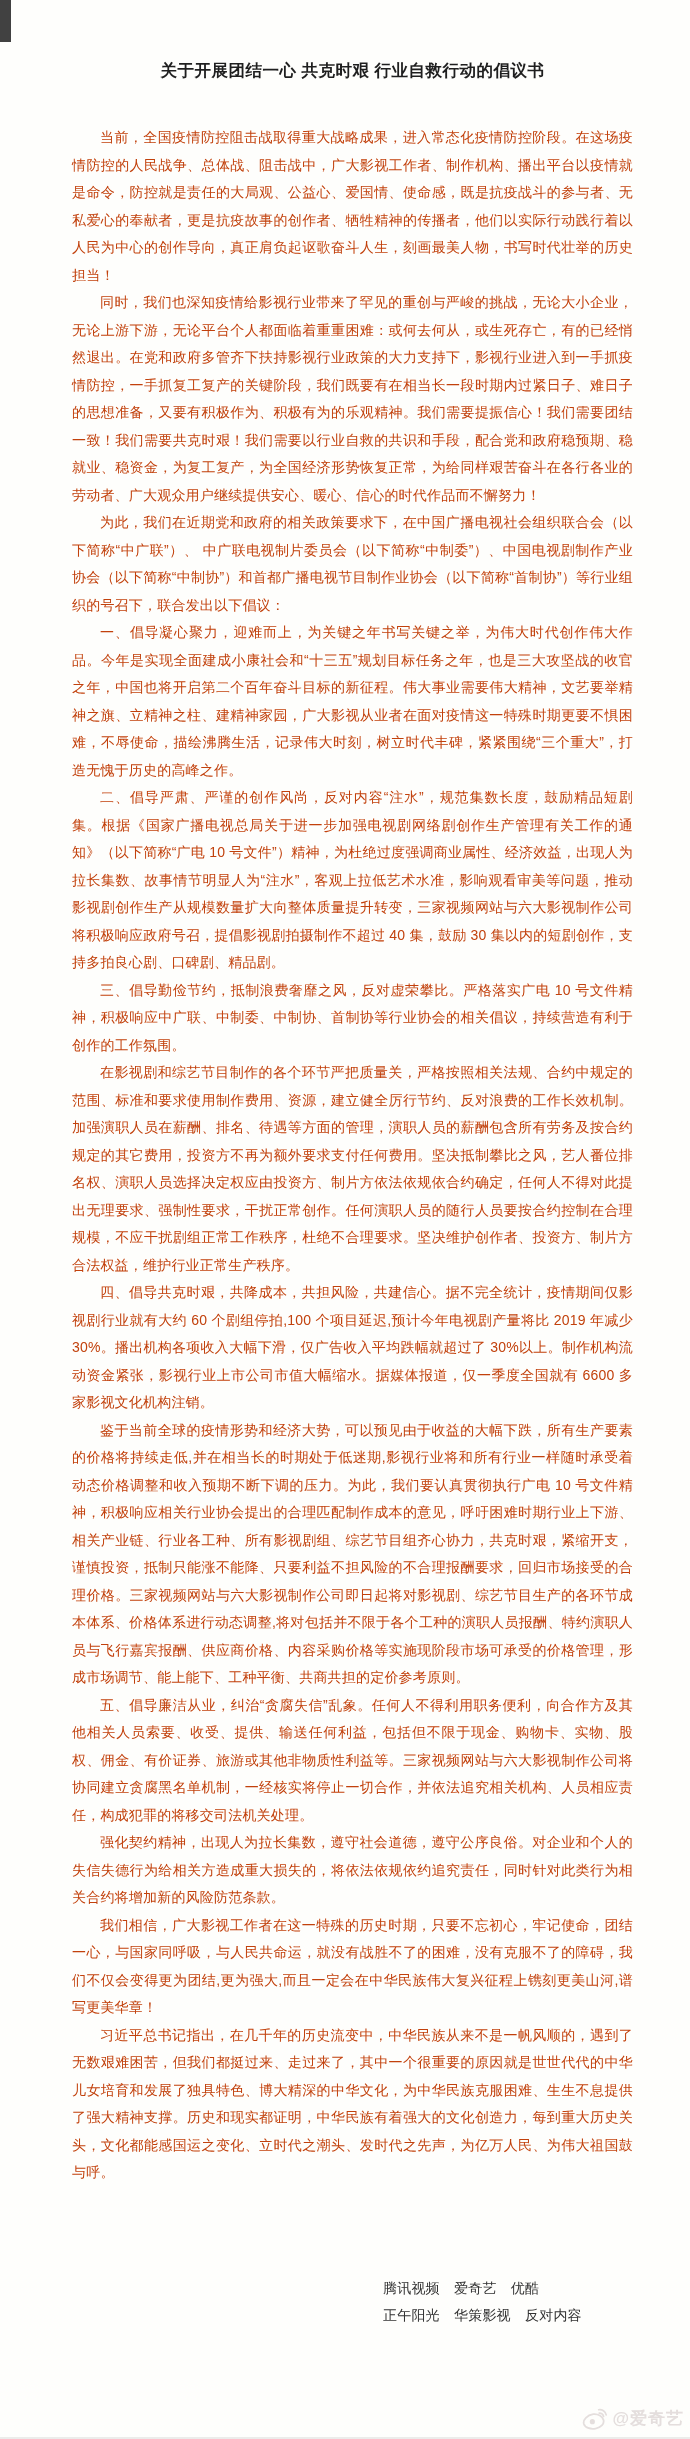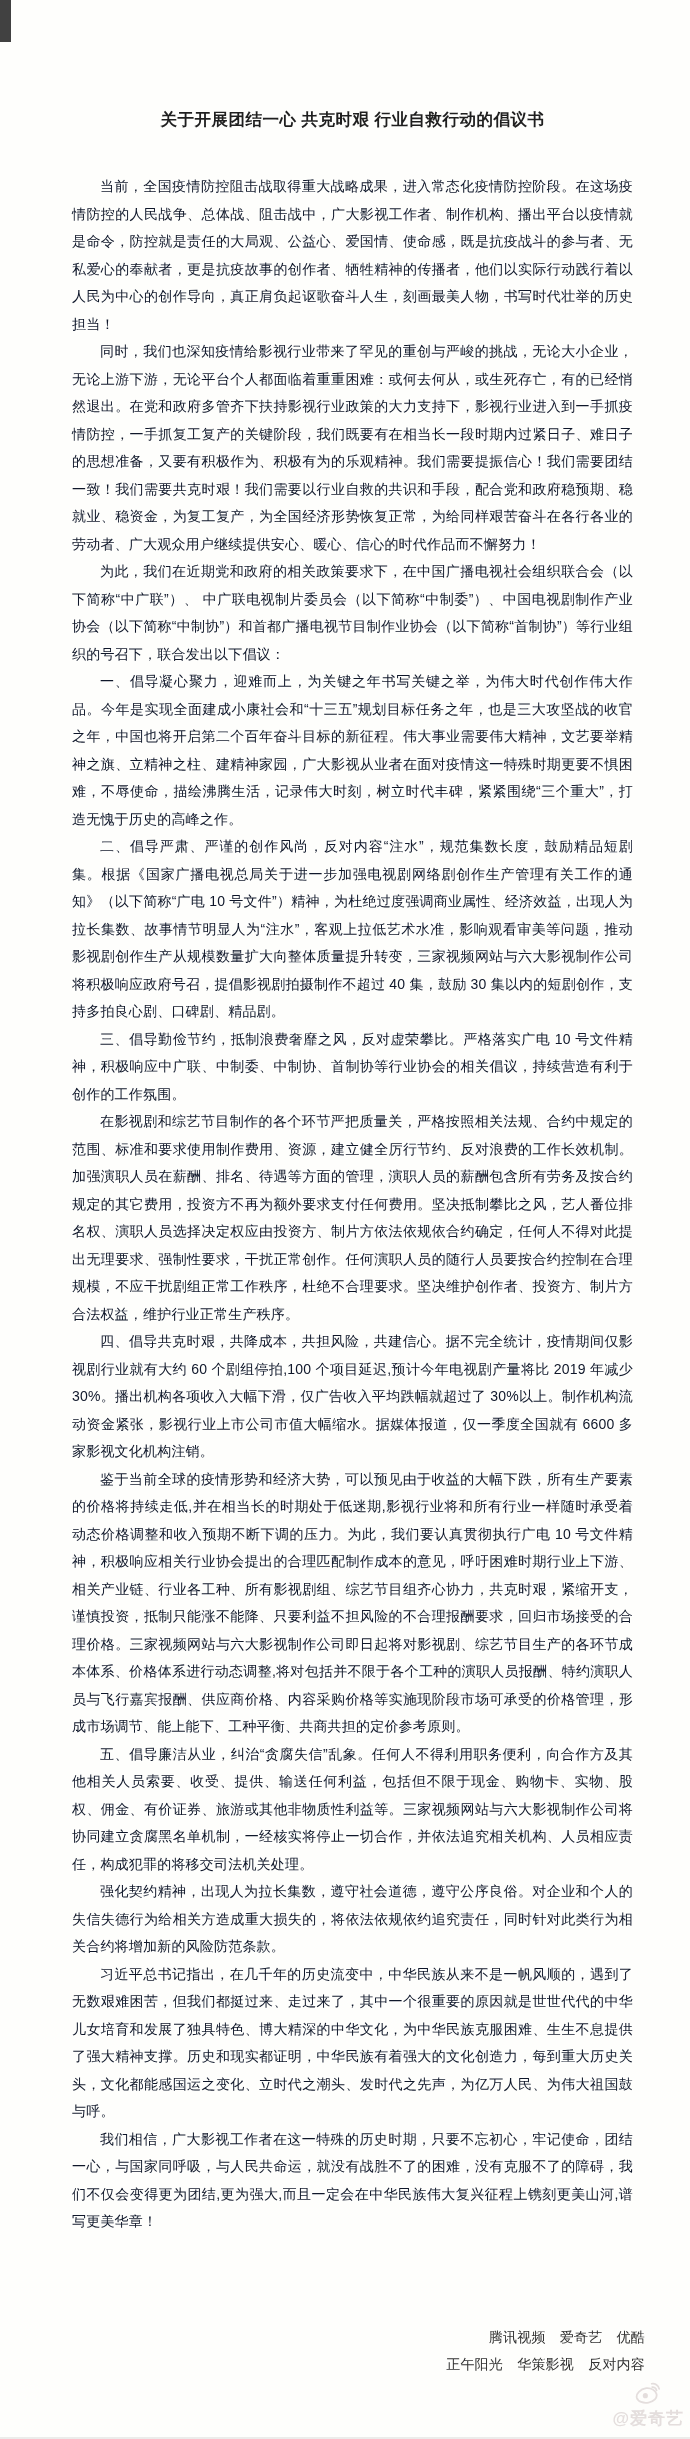--- a/index.html
+++ b/index.html
@@ -11,45 +11,45 @@
     overflow: hidden;
     font-family: "Liberation Sans", sans-serif;
   }
   .corner-mark {
     position: absolute;
     left: 0; top: 0;
     width: 11px; height: 42px;
     background: #414141;
   }
   .content {
-    padding: 105px 57px 0 72px;
+    padding: 56px 57px 0 72px;
   }
   .doc-title {
     margin: 0 0 40px 0;
     font-size: 16.5px;
     font-weight: 700;
     line-height: 28px;
     text-align: center;
     color: #1f1f1f;
     letter-spacing: 0.5px;
   }
   .doc-paragraph {
     margin: 0;
     font-size: 14px;
     line-height: 27.5px;
-    color: #0f172a;
+    color: #c2410c;
     text-align: justify;
     text-justify: inter-character;
     text-indent: 2em;
     letter-spacing: 0.2px;
   }
   .signature-block {
     width: 262px;
     margin: 88px -12px 12px auto;
-    text-align: right;
+    text-align: left;
     font-size: 14px;
     line-height: 27.5px;
     color: #323232;
     letter-spacing: 0.2px;
   }
   .signature-line { white-space: nowrap; }
   .signature-date { white-space: nowrap; }
   .bottom-strip {
     position: absolute;
     left: 0; bottom: 0;
@@ -60,21 +60,20 @@
     position: absolute;
     right: 6px;
     bottom: 9px;
     display: flex;
     align-items: center;
     gap: 3px;
     color: #e4dedd;
     font-size: 17px;
     font-weight: 700;
     letter-spacing: 1px;
-    flex-direction: column;
   }
   .watermark svg { display: block; }
 </style>
 </head>
 <body>
 
 <div class="corner-mark"></div>
 
 <div class="content">
   <h1 class="doc-title">关于开展团结一心 共克时艰 行业自救行动的倡议书</h1>
@@ -83,22 +82,22 @@
   <p class="doc-paragraph">同时，我们也深知疫情给影视行业带来了罕见的重创与严峻的挑战，无论大小企业，无论上游下游，无论平台个人都面临着重重困难：或何去何从，或生死存亡，有的已经悄然退出。在党和政府多管齐下扶持影视行业政策的大力支持下，影视行业进入到一手抓疫情防控，一手抓复工复产的关键阶段，我们既要有在相当长一段时期内过紧日子、难日子的思想准备，又要有积极作为、积极有为的乐观精神。我们需要提振信心！我们需要团结一致！我们需要共克时艰！我们需要以行业自救的共识和手段，配合党和政府稳预期、稳就业、稳资金，为复工复产，为全国经济形势恢复正常，为给同样艰苦奋斗在各行各业的劳动者、广大观众用户继续提供安心、暖心、信心的时代作品而不懈努力！</p>
   <p class="doc-paragraph">为此，我们在近期党和政府的相关政策要求下，在中国广播电视社会组织联合会（以下简称“中广联”）、 中广联电视制片委员会（以下简称“中制委”）、中国电视剧制作产业协会（以下简称“中制协”）和首都广播电视节目制作业协会（以下简称“首制协”）等行业组织的号召下，联合发出以下倡议：</p>
   <p class="doc-paragraph">一、倡导凝心聚力，迎难而上，为关键之年书写关键之举，为伟大时代创作伟大作品。今年是实现全面建成小康社会和“十三五”规划目标任务之年，也是三大攻坚战的收官之年，中国也将开启第二个百年奋斗目标的新征程。伟大事业需要伟大精神，文艺要举精神之旗、立精神之柱、建精神家园，广大影视从业者在面对疫情这一特殊时期更要不惧困难，不辱使命，描绘沸腾生活，记录伟大时刻，树立时代丰碑，紧紧围绕“三个重大”，打造无愧于历史的高峰之作。</p>
   <p class="doc-paragraph">二、倡导严肃、严谨的创作风尚，反对内容“注水”，规范集数长度，鼓励精品短剧集。根据《国家广播电视总局关于进一步加强电视剧网络剧创作生产管理有关工作的通知》（以下简称“广电 10 号文件”）精神，为杜绝过度强调商业属性、经济效益，出现人为拉长集数、故事情节明显人为“注水”，客观上拉低艺术水准，影响观看审美等问题，推动影视剧创作生产从规模数量扩大向整体质量提升转变，三家视频网站与六大影视制作公司将积极响应政府号召，提倡影视剧拍摄制作不超过 40 集，鼓励 30 集以内的短剧创作，支持多拍良心剧、口碑剧、精品剧。</p>
   <p class="doc-paragraph">三、倡导勤俭节约，抵制浪费奢靡之风，反对虚荣攀比。严格落实广电 10 号文件精神，积极响应中广联、中制委、中制协、首制协等行业协会的相关倡议，持续营造有利于创作的工作氛围。</p>
   <p class="doc-paragraph">在影视剧和综艺节目制作的各个环节严把质量关，严格按照相关法规、合约中规定的范围、标准和要求使用制作费用、资源，建立健全厉行节约、反对浪费的工作长效机制。加强演职人员在薪酬、排名、待遇等方面的管理，演职人员的薪酬包含所有劳务及按合约规定的其它费用，投资方不再为额外要求支付任何费用。坚决抵制攀比之风，艺人番位排名权、演职人员选择决定权应由投资方、制片方依法依规依合约确定，任何人不得对此提出无理要求、强制性要求，干扰正常创作。任何演职人员的随行人员要按合约控制在合理规模，不应干扰剧组正常工作秩序，杜绝不合理要求。坚决维护创作者、投资方、制片方合法权益，维护行业正常生产秩序。</p>
   <p class="doc-paragraph">四、倡导共克时艰，共降成本，共担风险，共建信心。据不完全统计，疫情期间仅影视剧行业就有大约 60 个剧组停拍,100 个项目延迟,预计今年电视剧产量将比 2019 年减少 30%。播出机构各项收入大幅下滑，仅广告收入平均跌幅就超过了 30%以上。制作机构流动资金紧张，影视行业上市公司市值大幅缩水。据媒体报道，仅一季度全国就有 6600 多家影视文化机构注销。</p>
   <p class="doc-paragraph">鉴于当前全球的疫情形势和经济大势，可以预见由于收益的大幅下跌，所有生产要素的价格将持续走低,并在相当长的时期处于低迷期,影视行业将和所有行业一样随时承受着动态价格调整和收入预期不断下调的压力。为此，我们要认真贯彻执行广电 10 号文件精神，积极响应相关行业协会提出的合理匹配制作成本的意见，呼吁困难时期行业上下游、相关产业链、行业各工种、所有影视剧组、综艺节目组齐心协力，共克时艰，紧缩开支，谨慎投资，抵制只能涨不能降、只要利益不担风险的不合理报酬要求，回归市场接受的合理价格。三家视频网站与六大影视制作公司即日起将对影视剧、综艺节目生产的各环节成本体系、价格体系进行动态调整,将对包括并不限于各个工种的演职人员报酬、特约演职人员与飞行嘉宾报酬、供应商价格、内容采购价格等实施现阶段市场可承受的价格管理，形成市场调节、能上能下、工种平衡、共商共担的定价参考原则。</p>
   <p class="doc-paragraph">五、倡导廉洁从业，纠治“贪腐失信”乱象。任何人不得利用职务便利，向合作方及其他相关人员索要、收受、提供、输送任何利益，包括但不限于现金、购物卡、实物、股权、佣金、有价证券、旅游或其他非物质性利益等。三家视频网站与六大影视制作公司将协同建立贪腐黑名单机制，一经核实将停止一切合作，并依法追究相关机构、人员相应责任，构成犯罪的将移交司法机关处理。</p>
   <p class="doc-paragraph">强化契约精神，出现人为拉长集数，遵守社会道德，遵守公序良俗。对企业和个人的失信失德行为给相关方造成重大损失的，将依法依规依约追究责任，同时针对此类行为相关合约将增加新的风险防范条款。</p>
+  <p class="doc-paragraph">我们相信，广大影视工作者在这一特殊的历史时期，只要不忘初心，牢记使命，团结一心，与国家同呼吸，与人民共命运，就没有战胜不了的困难，没有克服不了的障碍，我们不仅会变得更为团结,更为强大,而且一定会在中华民族伟大复兴征程上镌刻更美山河,谱写更美华章！</p>
   <p class="doc-paragraph">习近平总书记指出，在几千年的历史流变中，中华民族从来不是一帆风顺的，遇到了无数艰难困苦，但我们都挺过来、走过来了，其中一个很重要的原因就是世世代代的中华儿女培育和发展了独具特色、博大精深的中华文化，为中华民族克服困难、生生不息提供了强大精神支撑。历史和现实都证明，中华民族有着强大的文化创造力，每到重大历史关头，文化都能感国运之变化、立时代之潮头、发时代之先声，为亿万人民、为伟大祖国鼓与呼。</p>
-  <p class="doc-paragraph">我们相信，广大影视工作者在这一特殊的历史时期，只要不忘初心，牢记使命，团结一心，与国家同呼吸，与人民共命运，就没有战胜不了的困难，没有克服不了的障碍，我们不仅会变得更为团结,更为强大,而且一定会在中华民族伟大复兴征程上镌刻更美山河,谱写更美华章！</p>
 
   <div class="signature-block">
     <div class="signature-line">腾讯视频　爱奇艺　优酷</div>
     <div class="signature-line">正午阳光　华策影视　反对内容</div>
   </div>
 </div>
 
 <div class="watermark">
   <span>
     <svg width="27" height="23" viewBox="0 0 24 20" fill="none">

